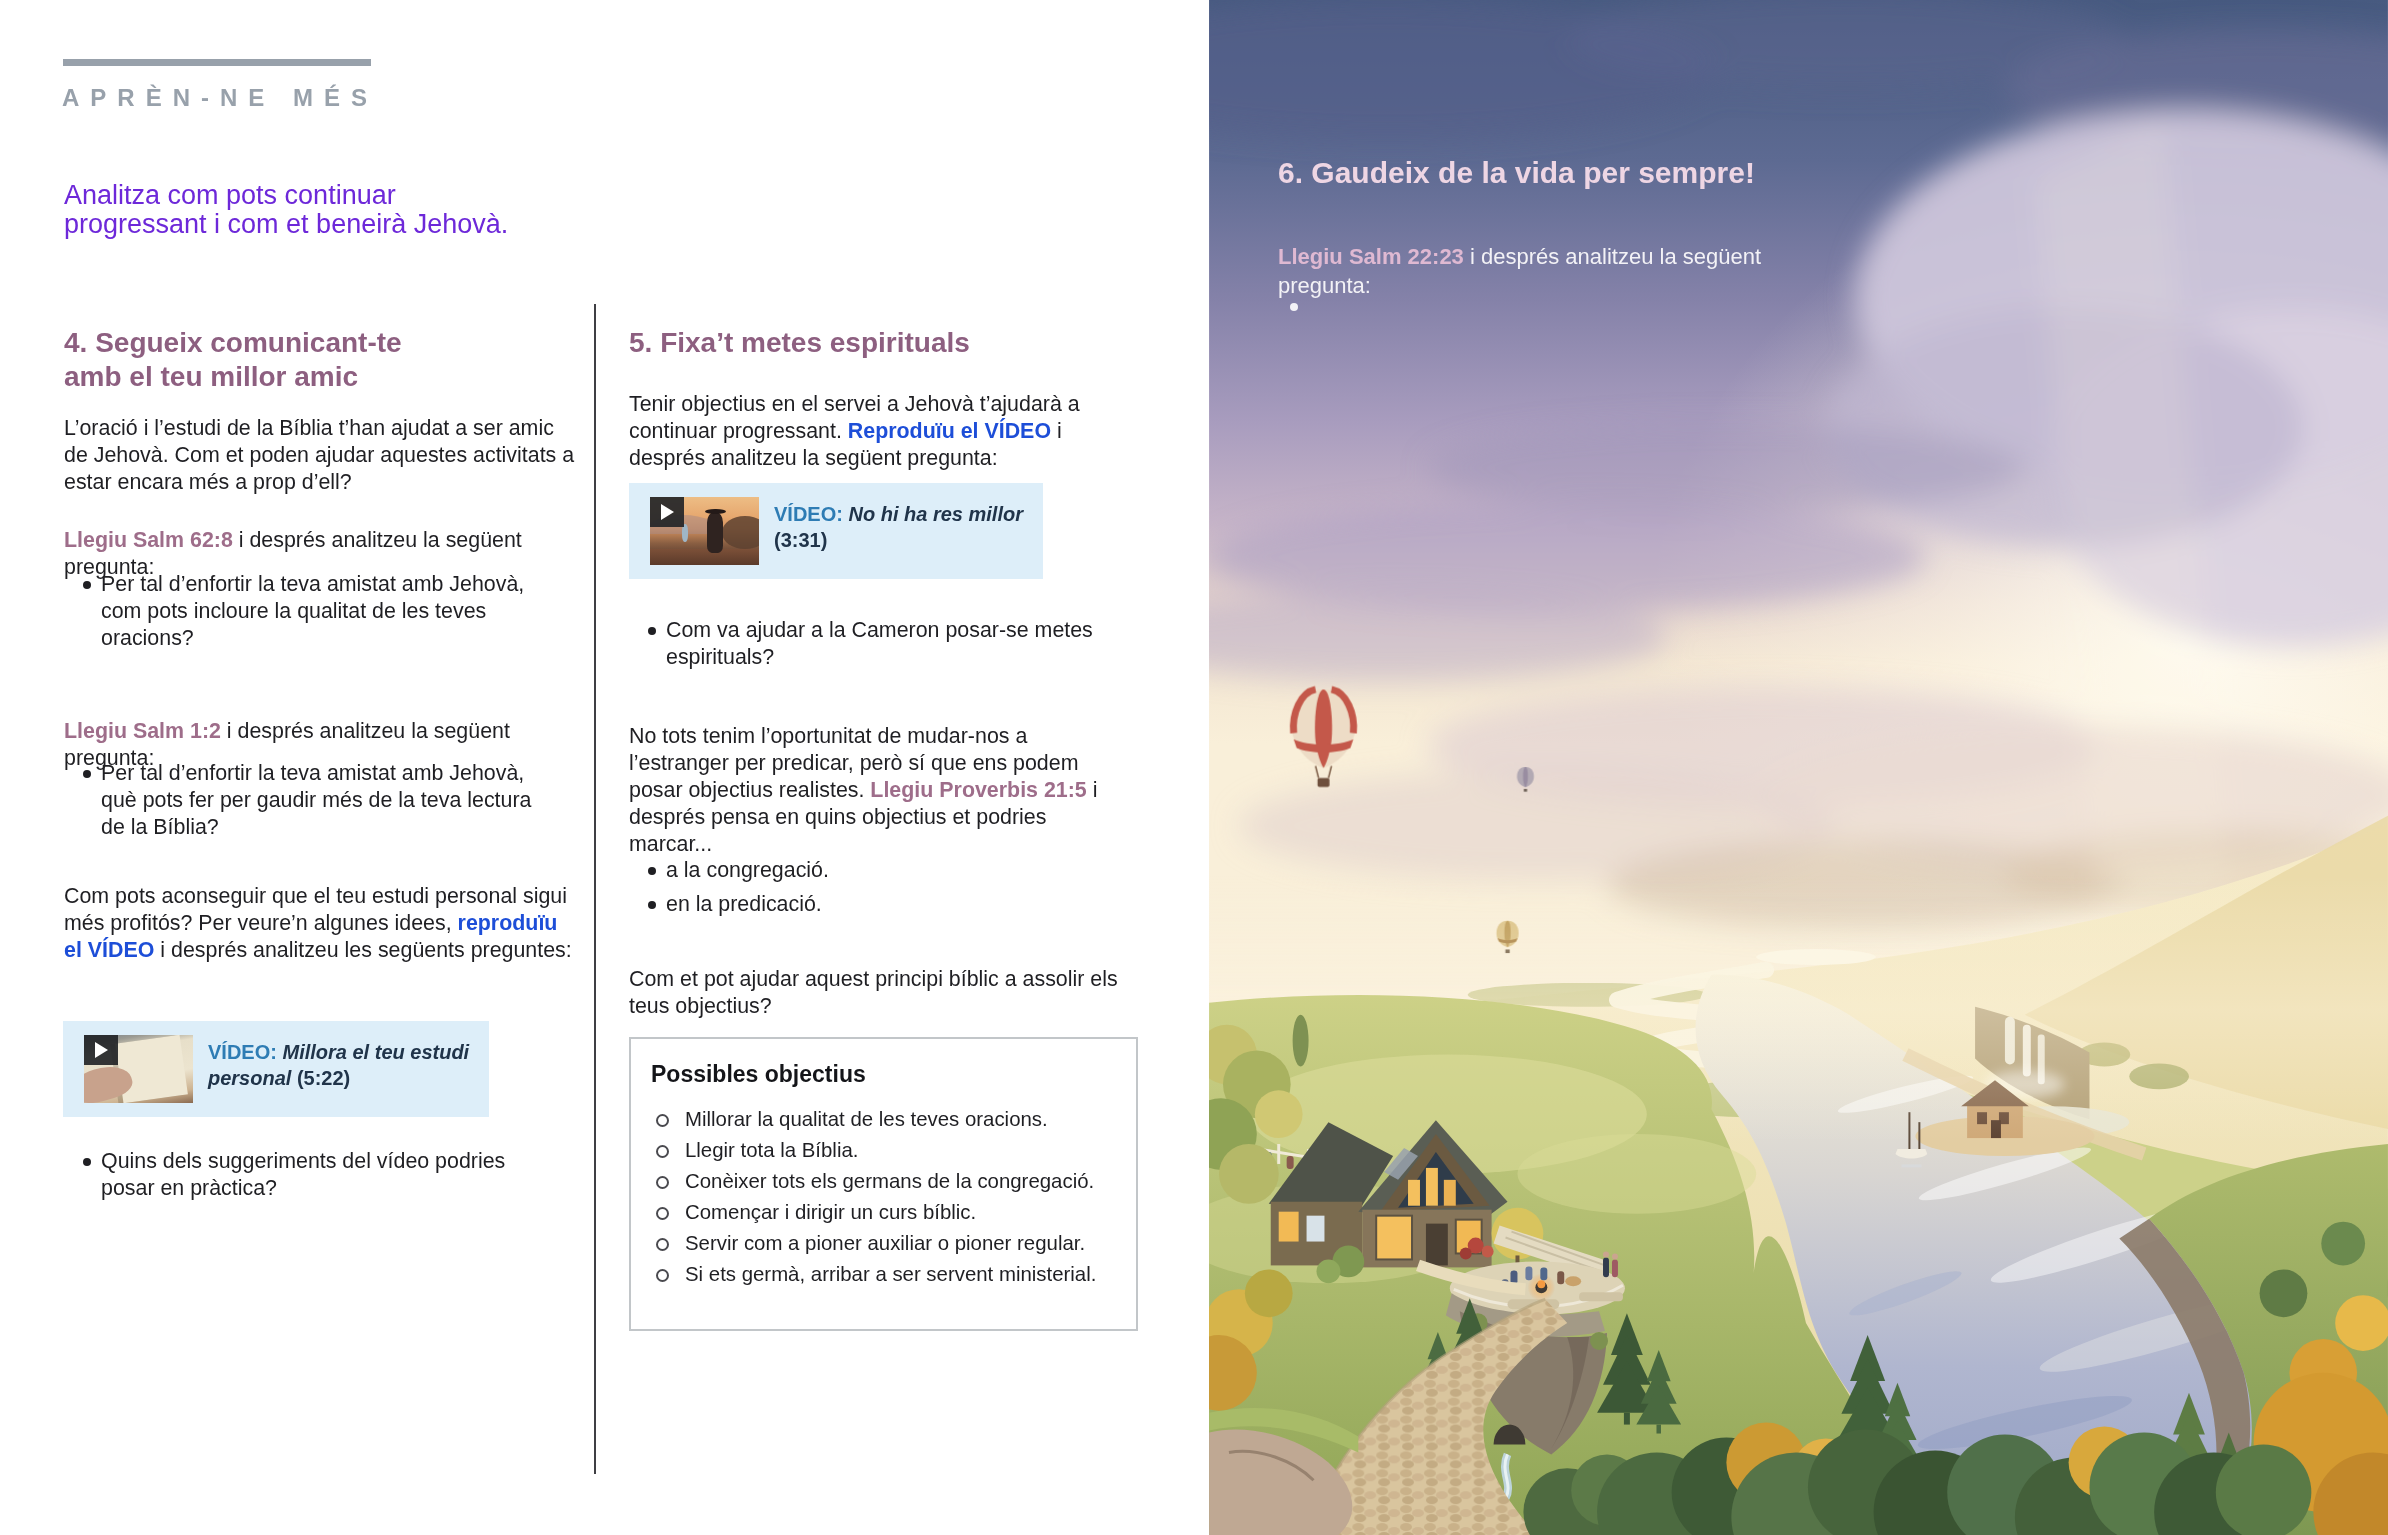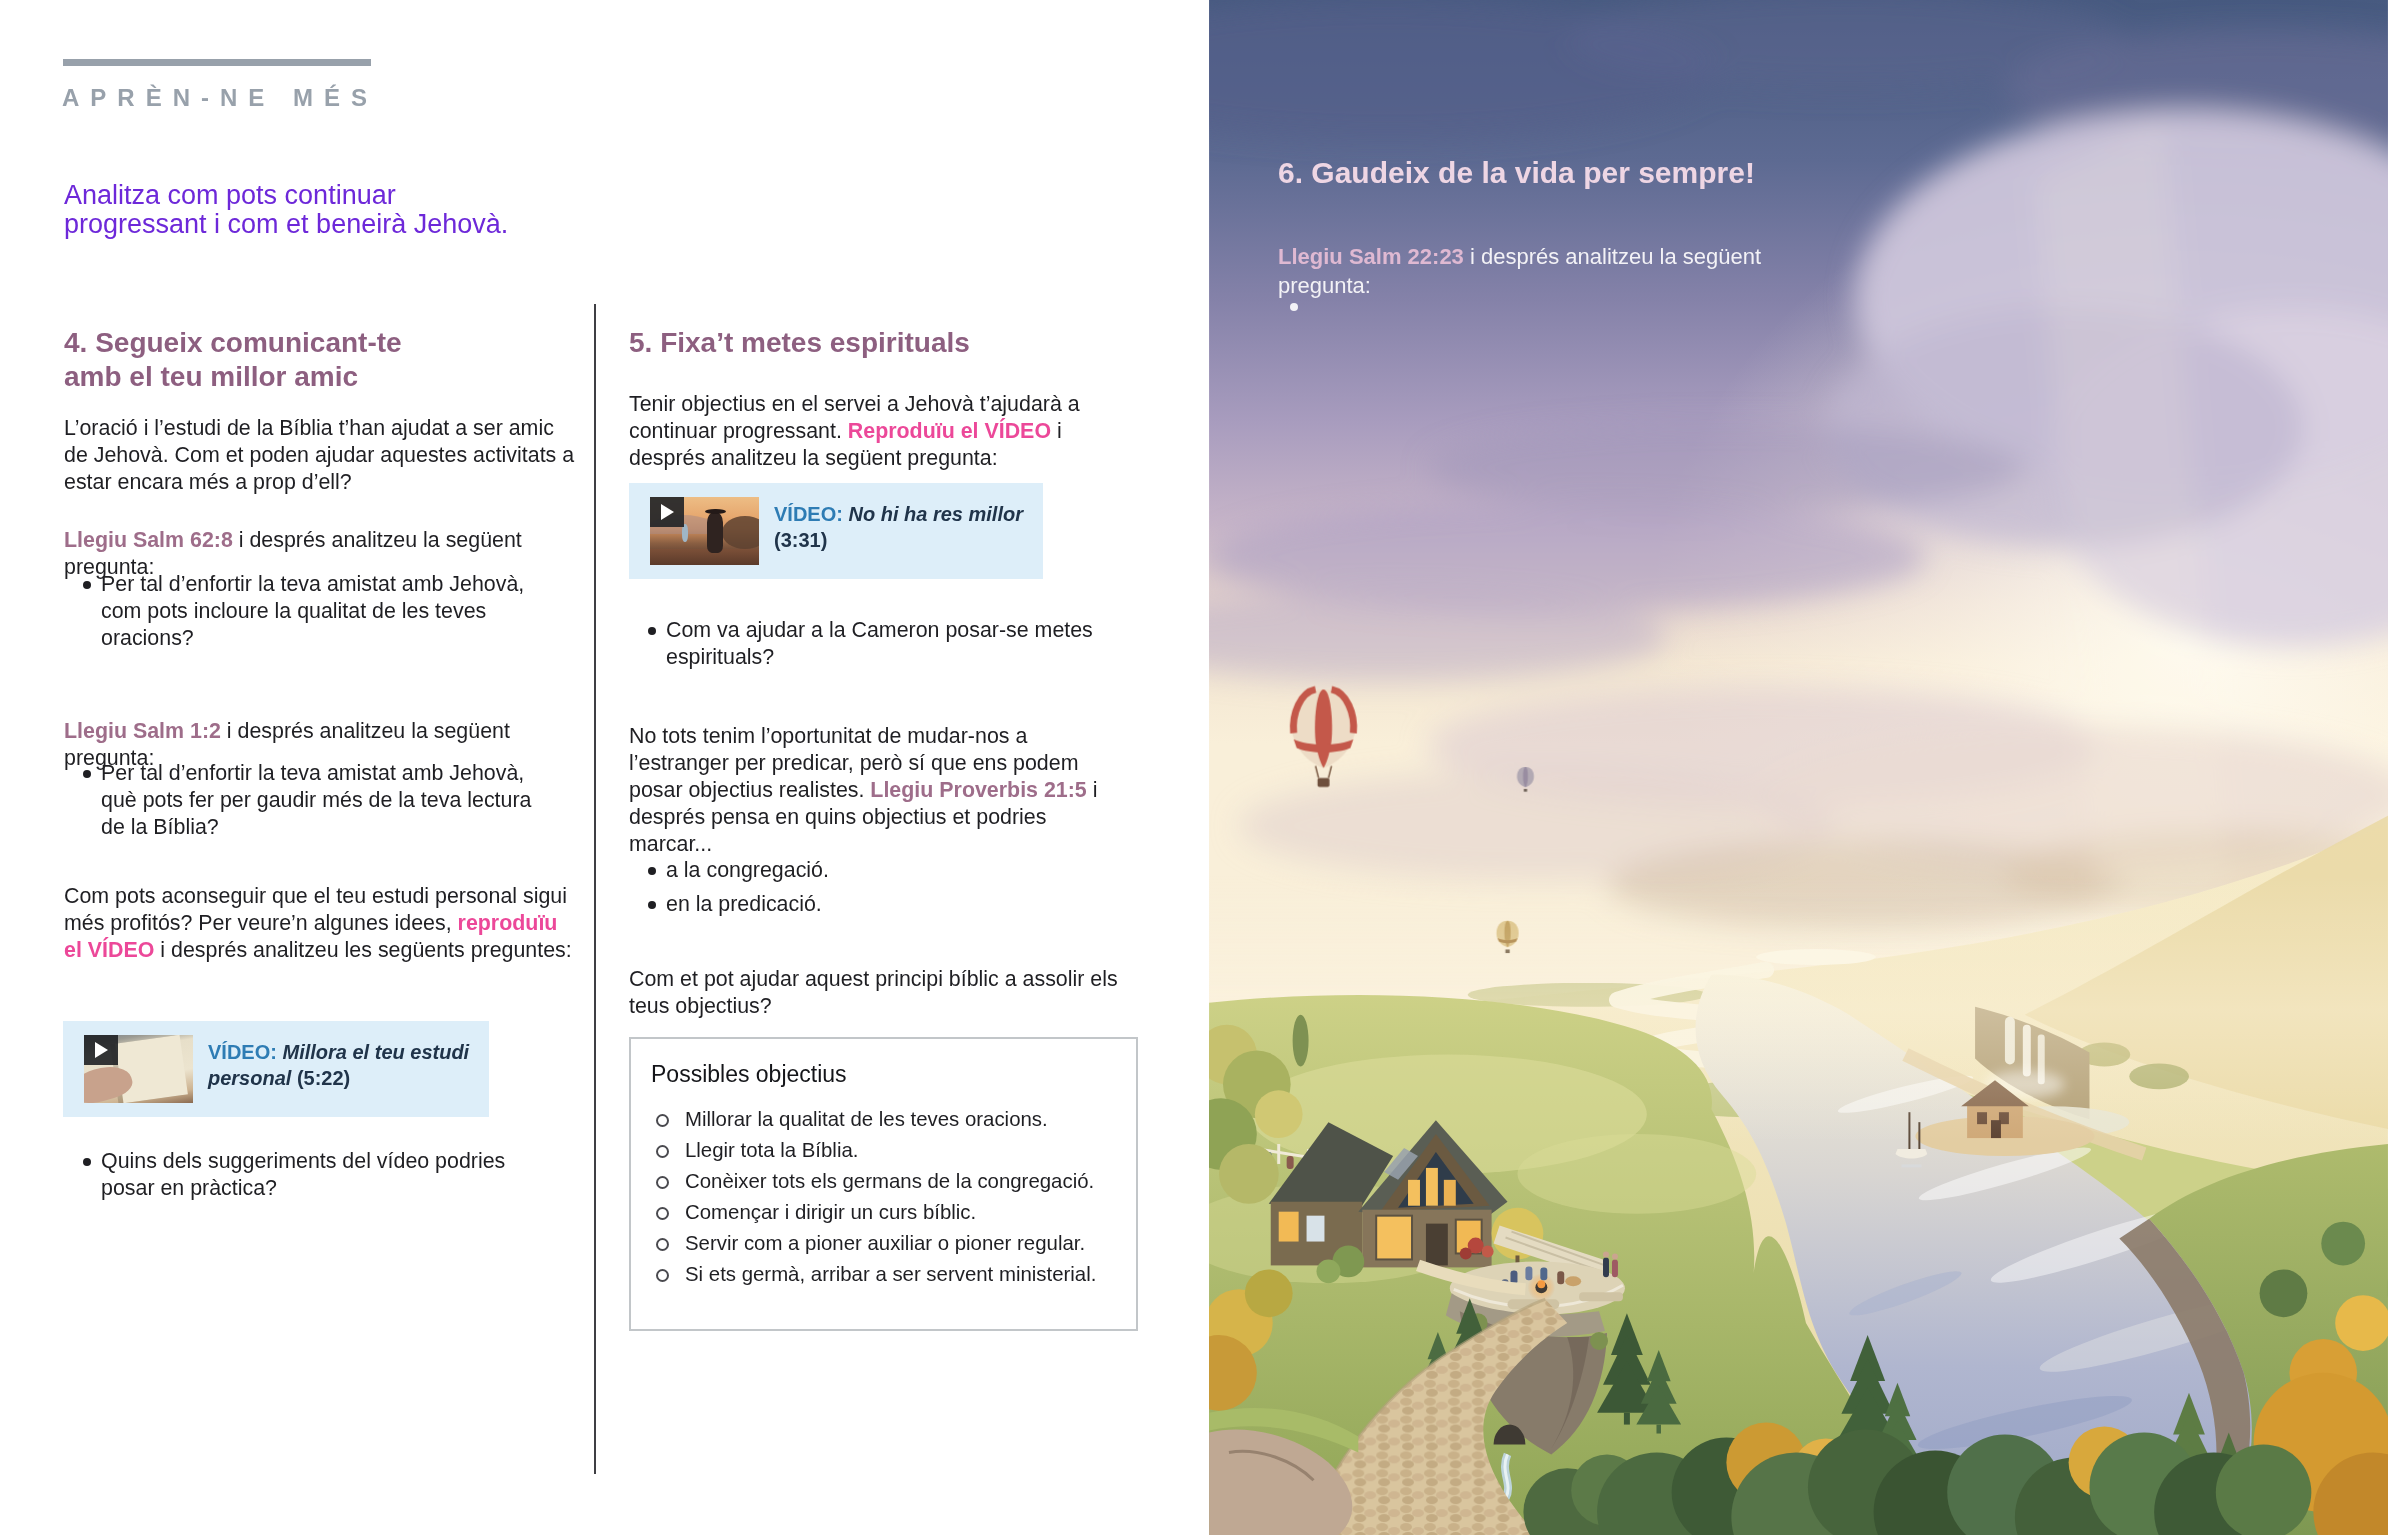--- a/index.html
+++ b/index.html
@@ -10,21 +10,21 @@
   .kicker-bar{position:absolute;left:63px;top:59px;width:308px;height:7px;background:#98a1ab;}
   .kicker{position:absolute;left:62px;top:84px;font-size:24px;font-weight:700;
           letter-spacing:11px;color:#98a1ab;white-space:nowrap;}
   .intro{position:absolute;left:64px;top:154px;width:448px;font-size:27px;line-height:29px;color:#6d28d9;}
   .divider{position:absolute;left:594px;top:304px;width:2px;height:1170px;background:#3f3f44;}
   .h2{position:absolute;font-size:28px;line-height:34px;font-weight:700;color:#8d5f80;}
   #h4{left:64px;top:303px;width:398px;}
   #h5{left:629px;top:303px;width:517px;}
   .b{position:absolute;font-size:21.4px;line-height:27px;color:#1f1f23;}
   .ref{color:#9e6d8a;font-weight:700;}
-  .link{color:#ec4899;font-weight:700;}
+  .link{color:#1d4ed8;font-weight:700;}
   #c1p1{left:64px;top:394px;width:512px;}
   #c1read1{left:64px;top:506px;width:512px;}
   #c1q1{left:64px;top:571px;}
   #c1read2{left:64px;top:697px;width:512px;}
   #c1q2{left:64px;top:760px;}
   #c1p2{left:64px;top:862px;width:512px;}
   #c1q3{left:64px;top:1148px;}
   #c1q4{left:64px;top:1212px;}
   #c2p1{left:629px;top:370px;width:502px;}
   #c2q1{left:629px;top:617px;}
@@ -57,21 +57,21 @@
              border-radius:50% 50% 0 0 / 100% 100% 0 0;}
   .t2 .road{position:absolute;left:0;bottom:0;width:100%;height:24%;background:linear-gradient(180deg,#7c5038,#5a3a2a);}
   .t2 .fig{position:absolute;left:52%;top:22%;width:15%;height:60%;background:#2f2320;
            border-radius:45% 45% 30% 30% / 26% 26% 18% 18%;}
   .t2 .hat{position:absolute;left:50%;top:17%;width:20%;height:8%;background:#241a18;border-radius:50%;}
   .t2 .fig2{position:absolute;left:29%;top:40%;width:6%;height:26%;background:#9fb6c6;border-radius:40%;}
   .t2 .bush{position:absolute;right:-8%;top:28%;width:42%;height:48%;background:#5e4230;border-radius:50%;opacity:.85;}
   
   .pbox{position:absolute;left:629px;top:1037px;width:509px;height:294px;box-sizing:border-box;
         border:2px solid #c2c6c9;background:#ffffff;padding:22px 18px 0 20px;}
-  .ptitle{font-size:23px;font-weight:400;color:#141519;margin:0 0 16px 0;}
+  .ptitle{font-size:23px;font-weight:700;color:#141519;margin:0 0 16px 0;}
   .oitem{position:relative;padding-left:34px;font-size:20.4px;line-height:31px;color:#1f1f23;}
   .odot{position:absolute;left:5px;top:10px;width:9px;height:9px;border:2px solid #4a4a4f;
         border-radius:50%;background:transparent;}
   
   .right-page{position:absolute;left:1209px;top:0;width:1179px;height:1535px;overflow:hidden;}
   .right-page svg{display:block;}
   .overlay{position:absolute;left:0;top:0;width:2388px;height:1535px;pointer-events:none;}
   .h6{position:absolute;left:1278px;top:156px;font-size:30px;font-weight:700;color:#eed6e4;white-space:nowrap;}
   .rread{position:absolute;left:1278px;top:220px;width:498px;font-size:22px;line-height:29px;color:#f3f2f6;}
   .rref{color:#dfb9d2;font-weight:700;}

